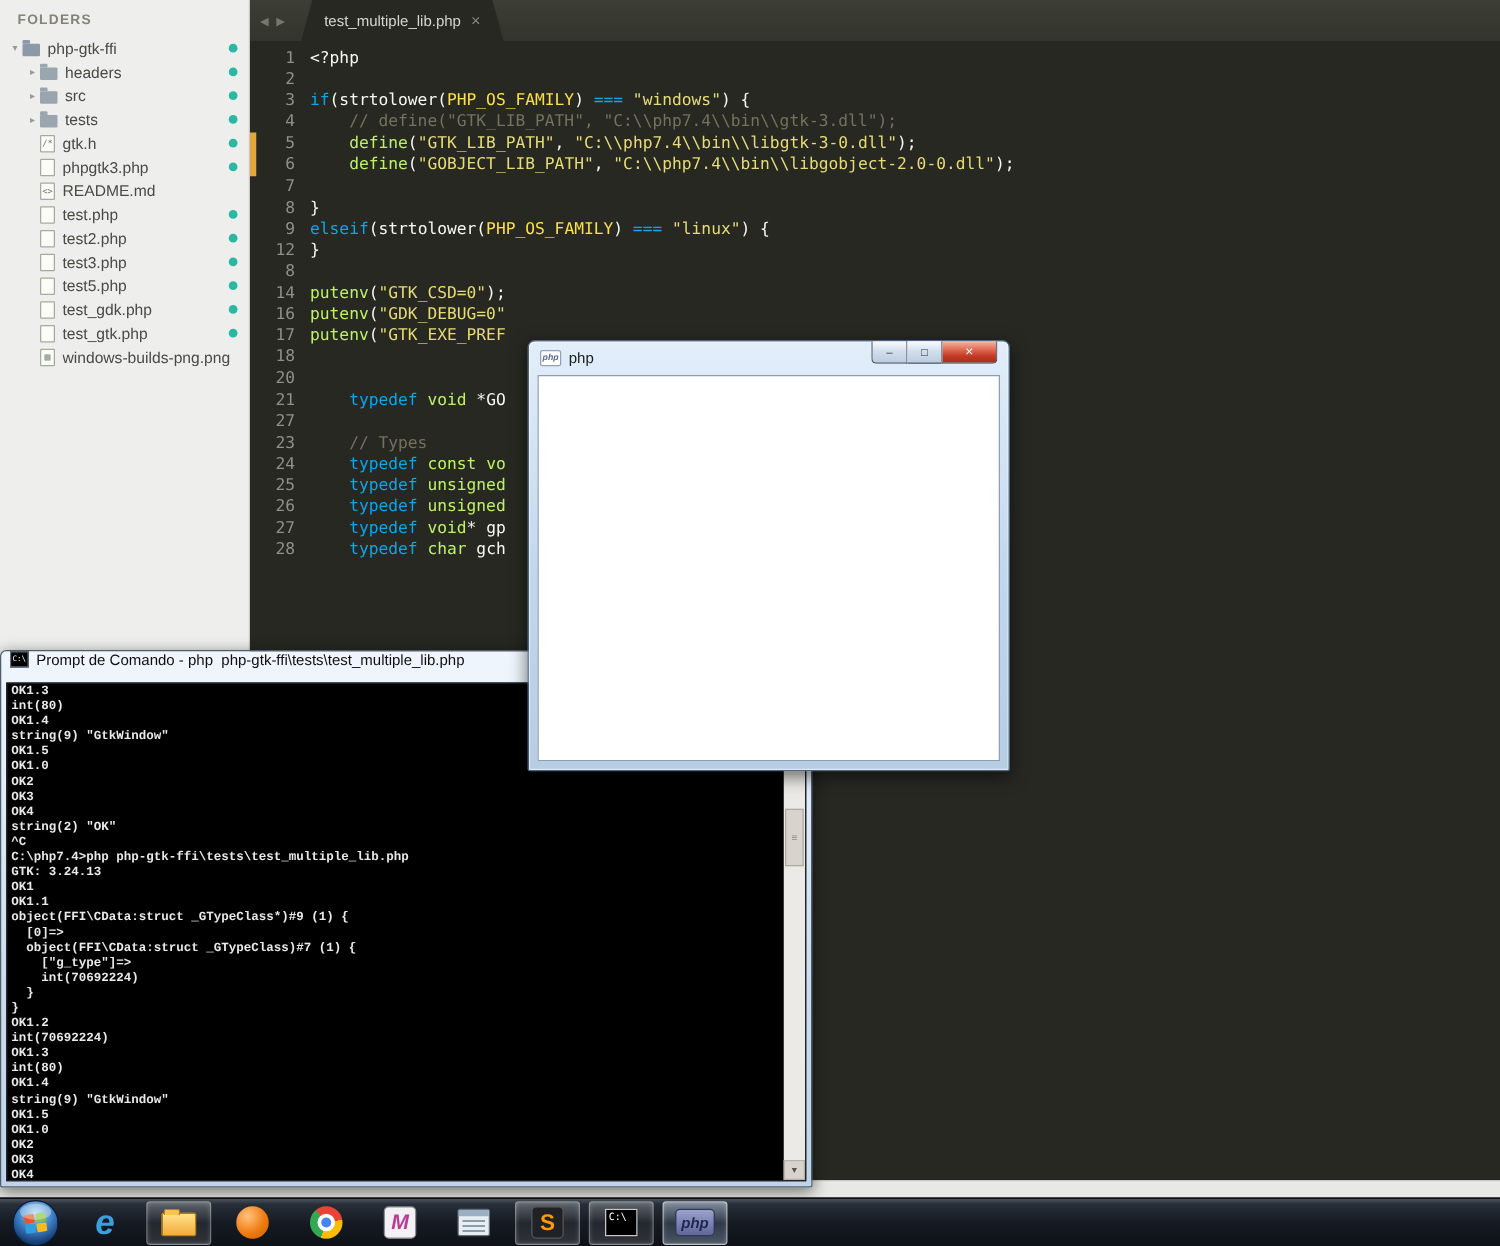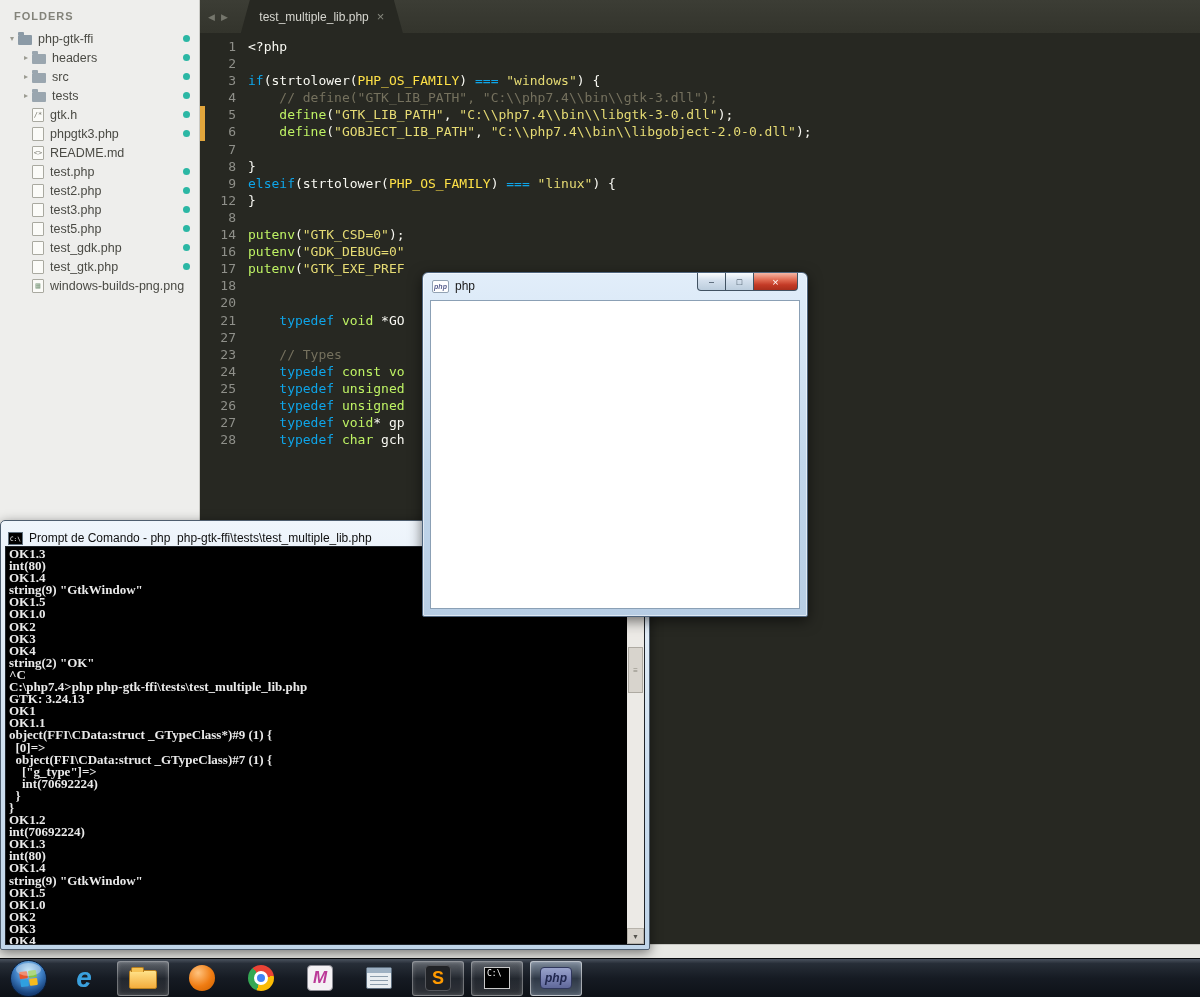--- a/index.html
+++ b/index.html
@@ -42,25 +42,25 @@
   .tk-w{color:#f8f8f2}
   .tk-p{color:#0ea5e9}
   .tk-b{color:#bef264}
   .tk-bi{color:#66d9ef;font-style:italic}
   .tk-y{color:#e6db74}
   .tk-g{color:#75715e}
   .tk-pu{color:#fde047}
 
   
   .conwin{position:absolute;left:0;top:520px;width:650px;height:430px;background:linear-gradient(#f0f6fc,#ccdeef 60%,#bfd4e8);border:1px solid #4e5e6f;border-radius:5px 5px 2px 2px;box-shadow:0 3px 12px rgba(0,0,0,.5)}
-  .conwin .titlebar{height:24px;display:flex;align-items:flex-end;gap:6px;padding-left:7px}
+  .conwin .titlebar{height:24px;display:flex;align-items:flex-start;gap:6px;padding-left:7px}
   .con-icon{width:15px;height:13px;background:#000;border:1px solid #5f6f7d;color:#fff;font-size:6px;font-family:"DejaVu Sans Mono",monospace;display:flex;align-items:center;padding-left:1px}
   .con-title{font-size:12px;color:#101010;white-space:pre}
   .con-client{position:absolute;left:4px;right:4px;top:25px;bottom:4px;background:#000;border:1px solid #20252b}
-  .con-text{position:absolute;left:3px;top:1px;right:20px;bottom:0;font-family:Liberation Serif, serif;font-weight:bold;font-size:13px;line-height:12.1px;color:#e9e9e9;white-space:pre;overflow:hidden}
+  .con-text{position:absolute;left:3px;top:1px;right:20px;bottom:0;font-family:Liberation Mono, monospace;font-weight:bold;font-size:10px;line-height:12.1px;color:#e9e9e9;white-space:pre;overflow:hidden}
   .con-scroll{position:absolute;right:0;top:0;bottom:0;width:17px;background:#eceae6}
   .con-scroll .arrow{position:absolute;left:0;width:17px;height:16px;background:#d8d4cd;border:1px solid #b7b3ab;color:#55534e;font-size:7px;display:flex;align-items:center;justify-content:center}
   .arrow.up{top:0}
   .arrow.down{bottom:0}
   .con-scroll .thumb{position:absolute;left:1px;width:15px;top:100px;height:46px;background:#d8d4cd;border:1px solid #aeaaa2;display:flex;align-items:center;justify-content:center;color:#8b877f;font-size:8px}
 
   
   .gtkwin{position:absolute;left:422px;top:272px;width:386px;height:345px;background:linear-gradient(#e2eefa,#c2d7ec 55%,#b7cde4);border:1px solid #4f657e;border-radius:6px 6px 2px 2px;box-shadow:0 4px 14px rgba(0,0,0,.55),inset 0 0 0 1px rgba(255,255,255,.55)}
   .gtkwin .titlebar{height:26px;display:flex;align-items:center;gap:6px;padding-left:9px}
   .gtk-icon{width:17px;height:13px;background:#fff;border:1px solid #93a3b4;border-radius:2px;font-size:7px;font-weight:bold;font-style:italic;color:#5a618f;display:flex;align-items:center;justify-content:center}

